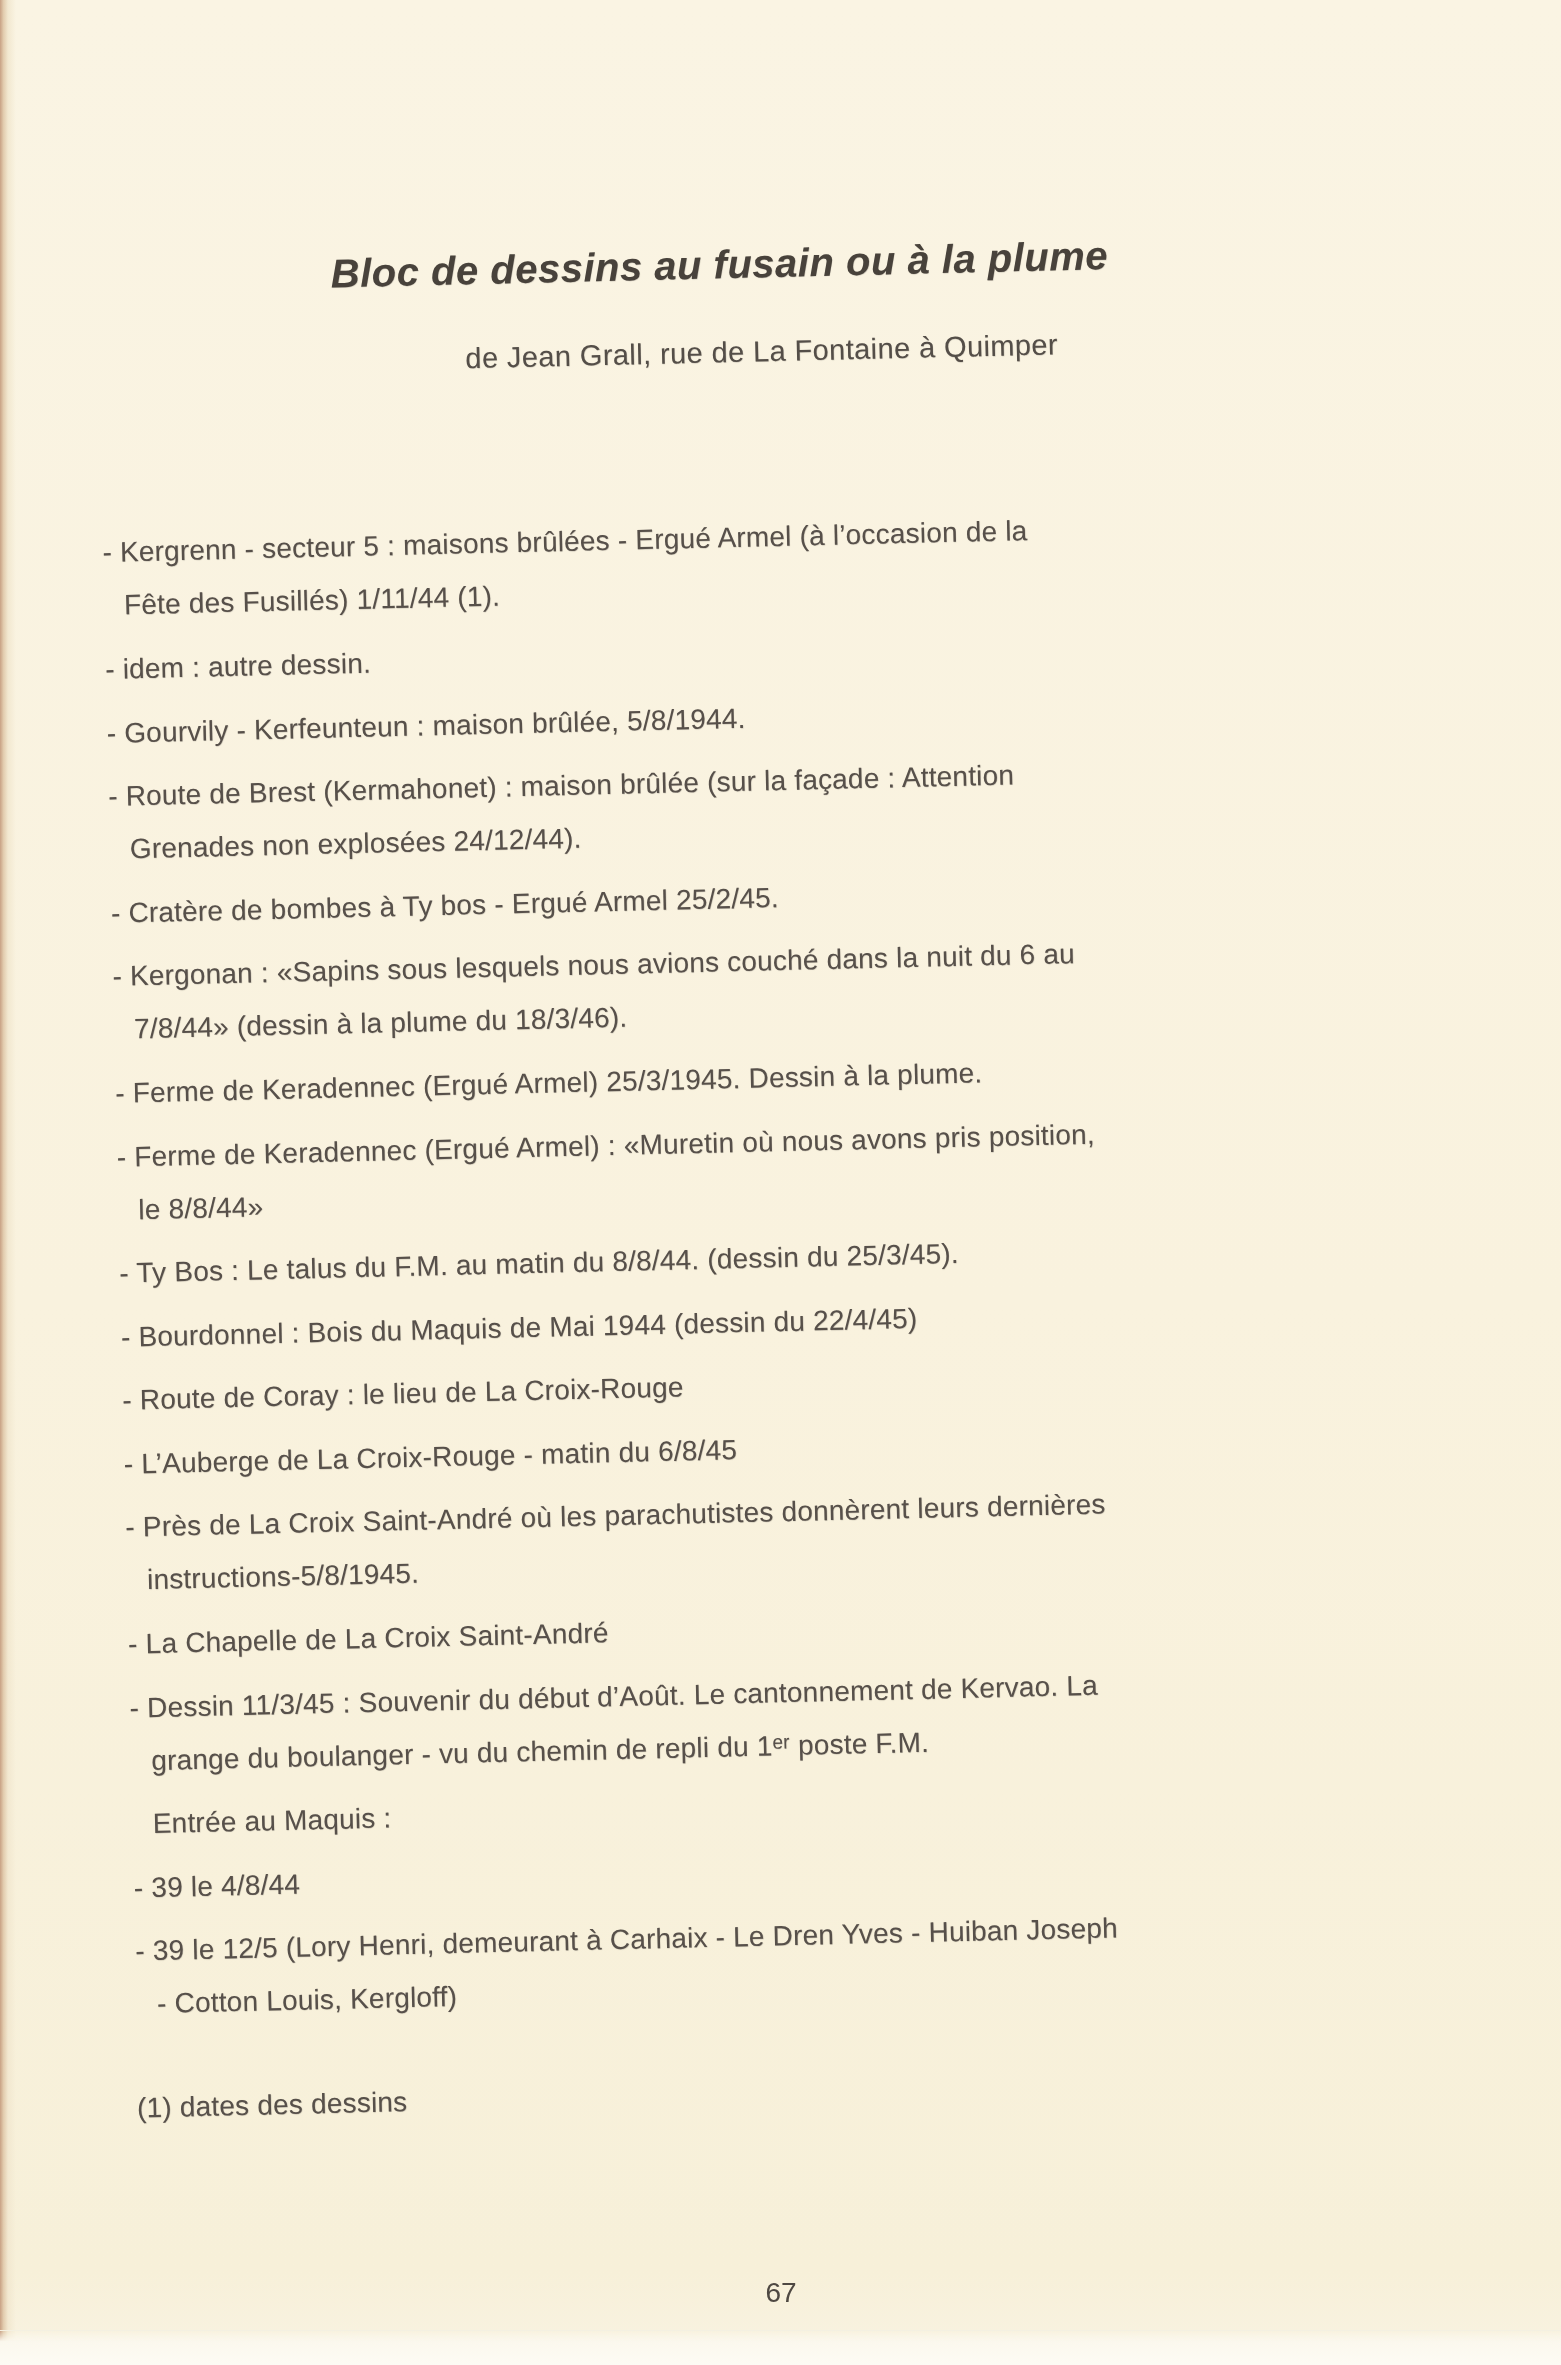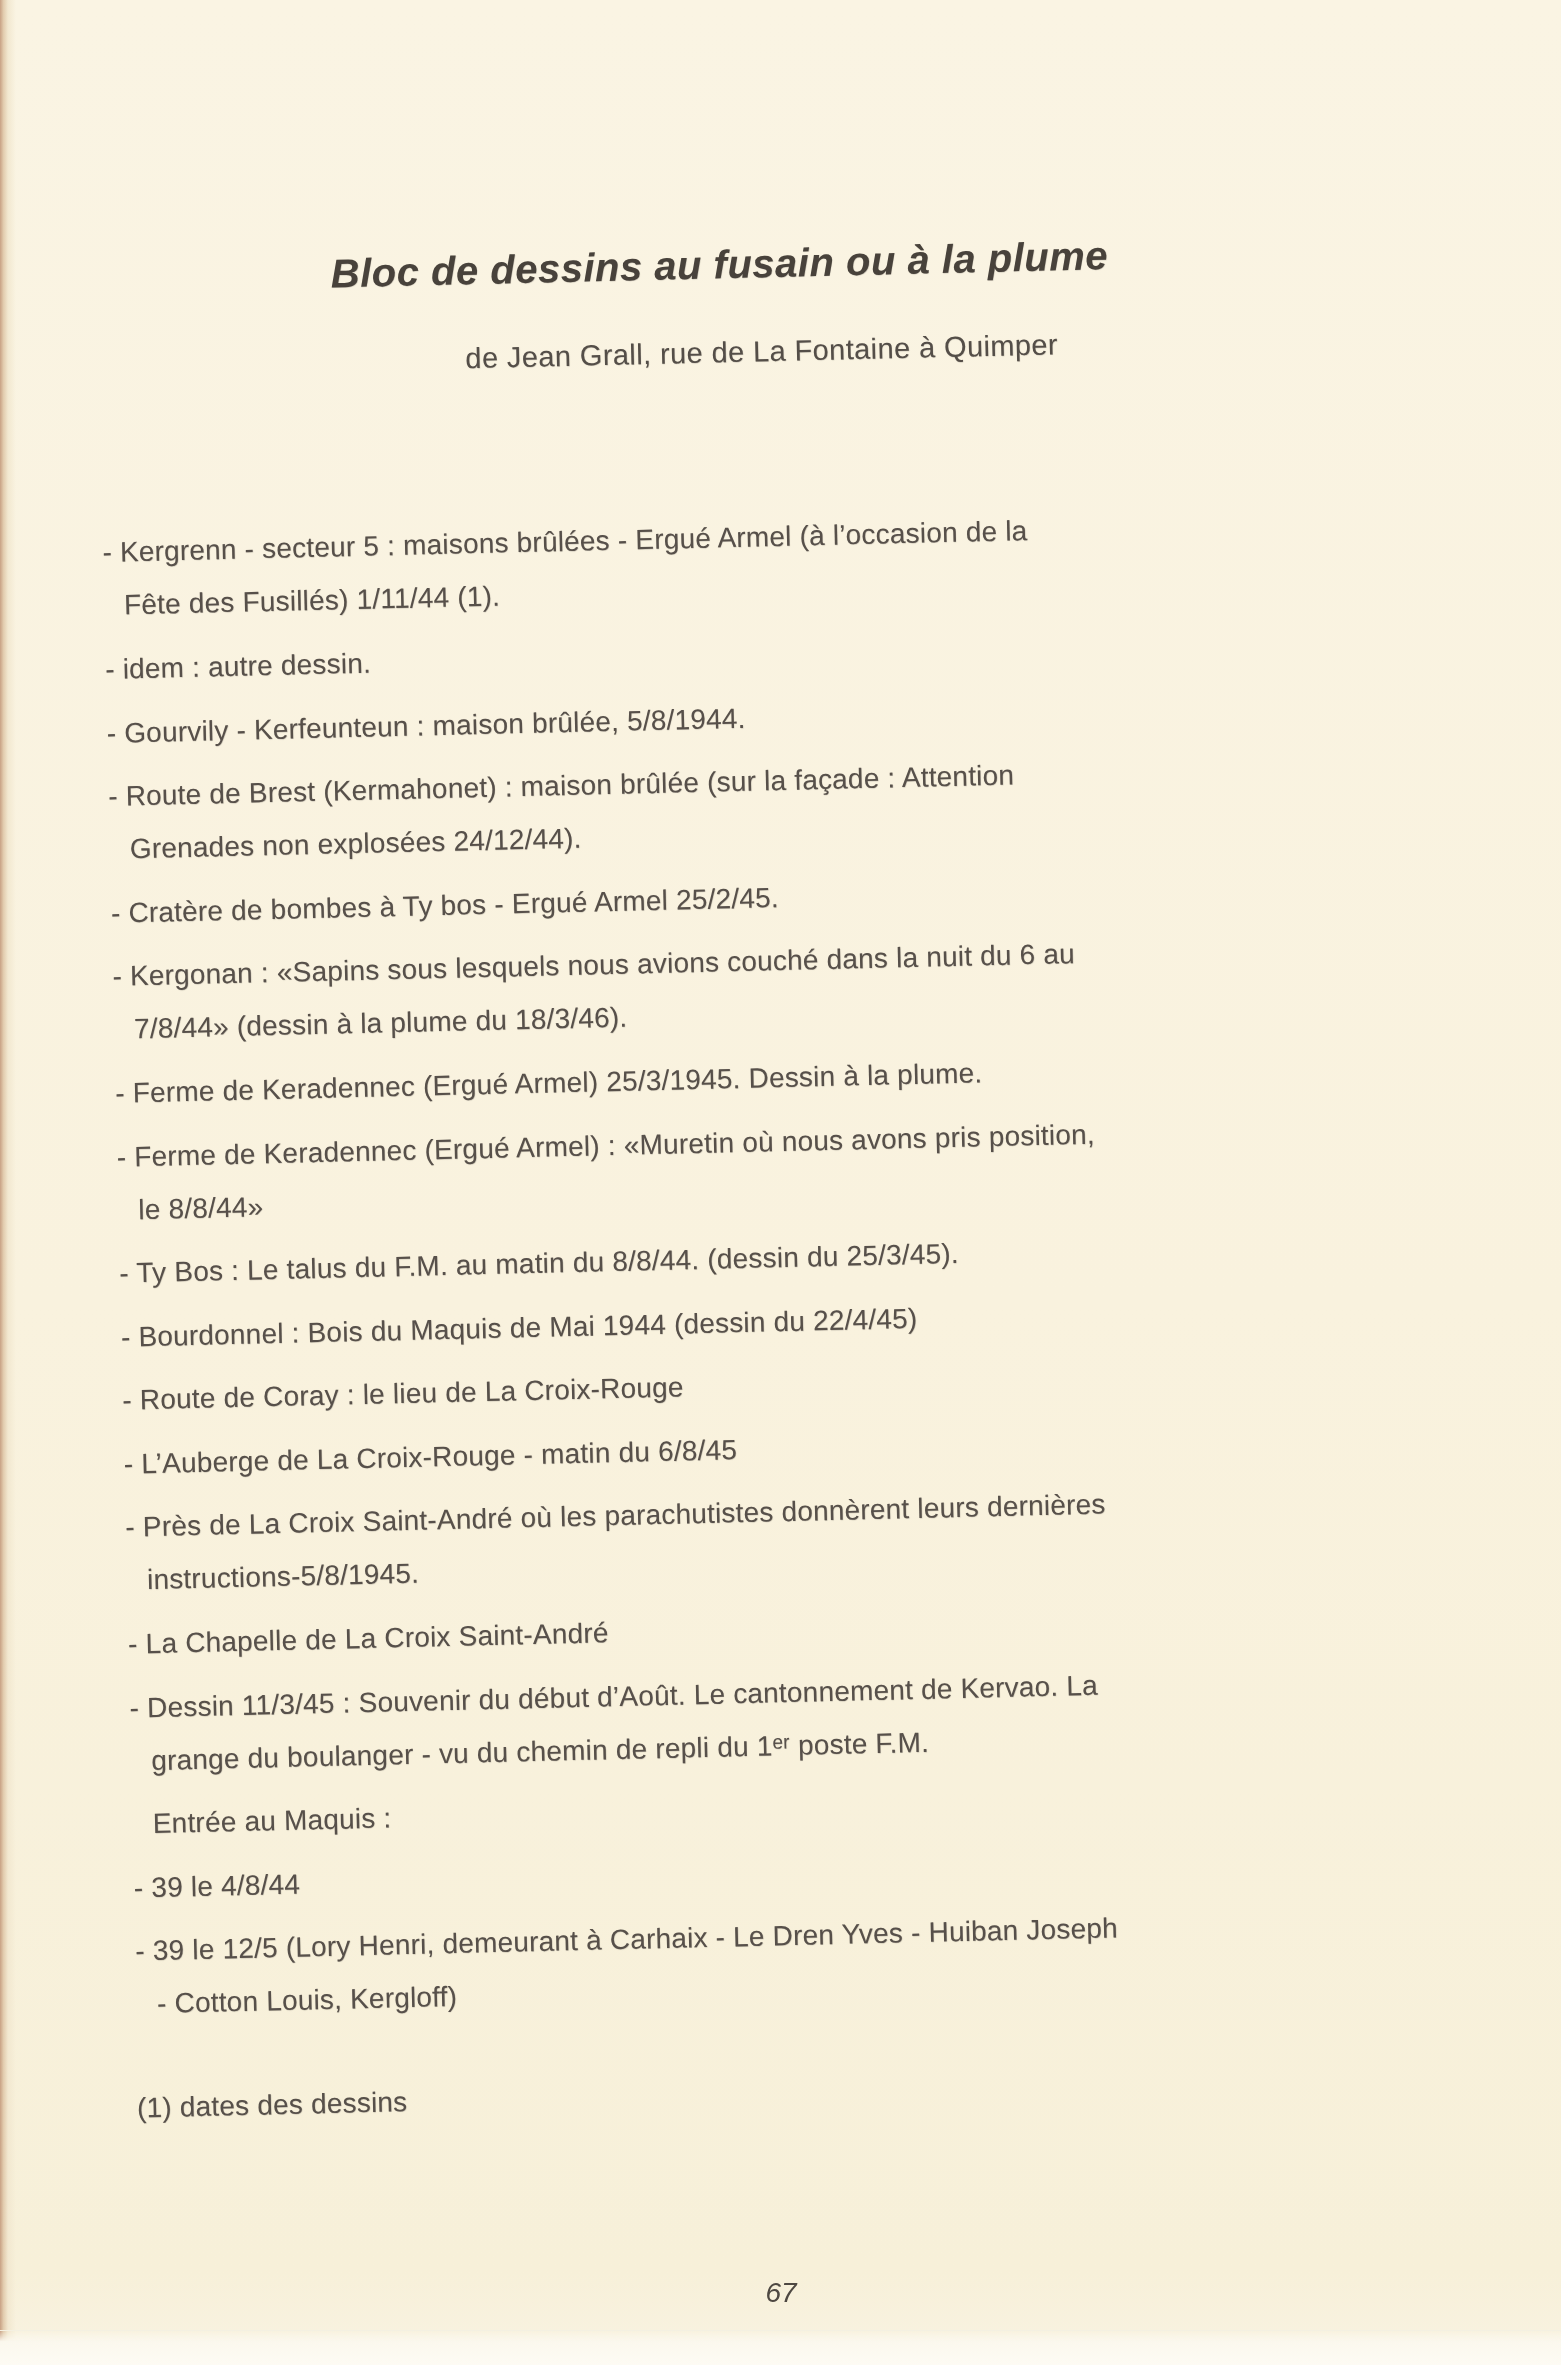--- a/index.html
+++ b/index.html
@@ -75,21 +75,20 @@
     font-size: 28px;
     letter-spacing: 0.2px;
   }
   .pagenum {
     position: absolute;
     left: 0; right: 0;
     top: 2277px;
     text-align: center;
     font-size: 28px;
     color: #4e4842;
-    font-style: italic;
   }
 </style>
 </head>
 <body>
 
 <div class="page">
   <div class="edge-left"></div>
   <div class="edge-bottom"></div>
 
   <div class="content">

